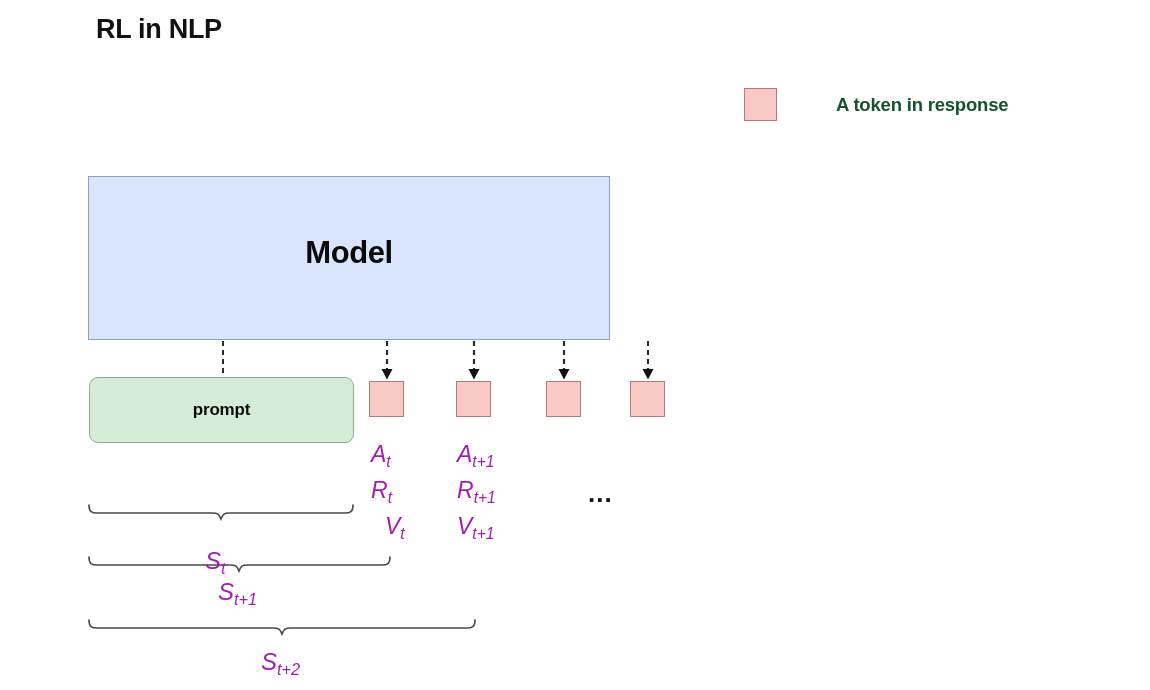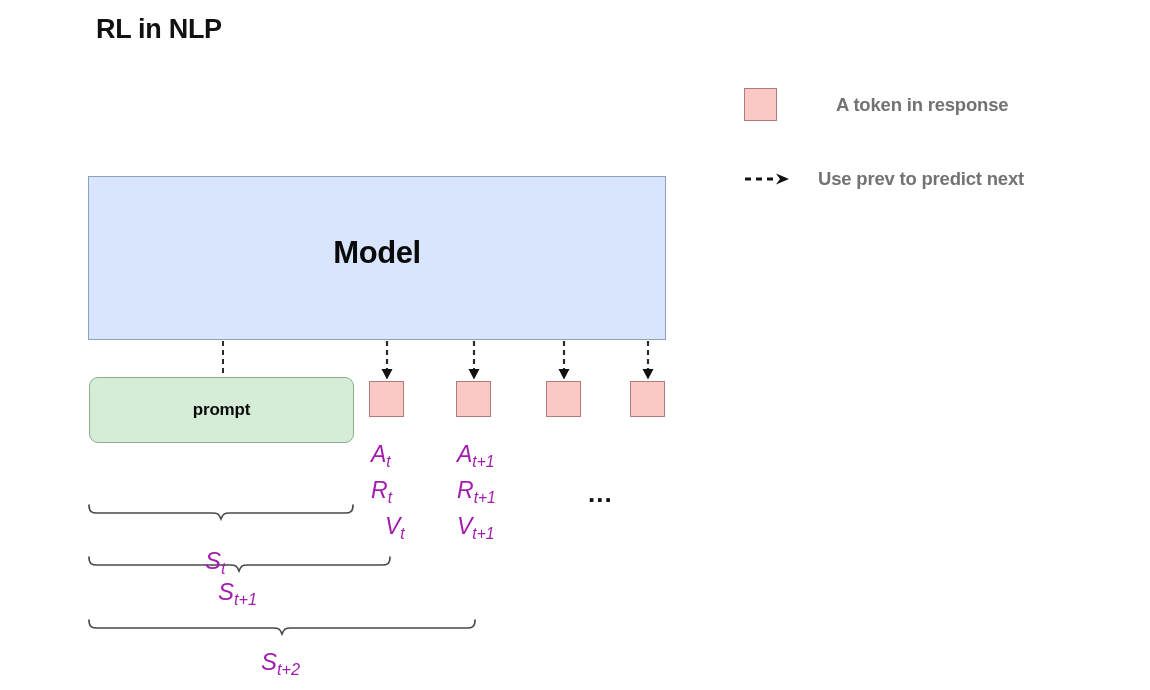--- a/index.html
+++ b/index.html
@@ -48,39 +48,39 @@
   #legend-token-swatch {
     width: 33px;
     height: 33px;
     background: #fac9c6;
     border: 1.5px solid #b07b78;
     box-sizing: border-box;
   }
   .legend-label {
     font-size: 18.5px;
     font-weight: bold;
-    color: #737373;
+    color: #14532d;
     white-space: nowrap;
     letter-spacing: -0.2px;
   }
   #legend-token-label { margin-left: 59px; }
   #legend-arrow-label { margin-left: 22px; }
 
   #legend-arrow-icon {
     width: 52px;
     height: 16px;
     display: block;
   }
 
   
   #model-box {
     position: absolute;
     left: 88px;
     top: 176px;
-    width: 578px;
+    width: 522px;
     height: 164px;
     background: #d8e5fd;
     border: 1.2px solid #8ba0bd;
     box-sizing: border-box;
   }
   #model-label {
     position: absolute;
     left: 0;
     top: 58px;
     width: 100%;
@@ -174,27 +174,20 @@
 
 <div id="slide">
 
   <div id="slide-title">RL in NLP</div>
 
   <div class="legend-row" id="legend-token-row">
     <div id="legend-token-swatch"></div>
     <div class="legend-label" id="legend-token-label">A token in response</div>
   </div>
 
-  <div class="legend-row" id="legend-arrow-row">
-    <svg id="legend-arrow-icon" viewBox="0 0 52 16">
-      <line x1="1" y1="8" x2="34" y2="8" stroke="#111111" stroke-width="3" stroke-dasharray="6,5"></line>
-      <path d="M 32 2.5 L 45 8 L 32 13.5 L 36 8 Z" fill="#111111"></path>
-    </svg>
-    <div class="legend-label" id="legend-arrow-label">Use prev to predict next</div>
-  </div>
 
   <div id="model-box">
     <div id="model-label">Model</div>
   </div>
 
   <svg id="connectors" viewBox="0 0 1150 690">
 
     <g>
       <line x1="223" y1="341" x2="223" y2="374" stroke="#2b2b2b" stroke-width="2" stroke-dasharray="5,4"></line>
     </g>

